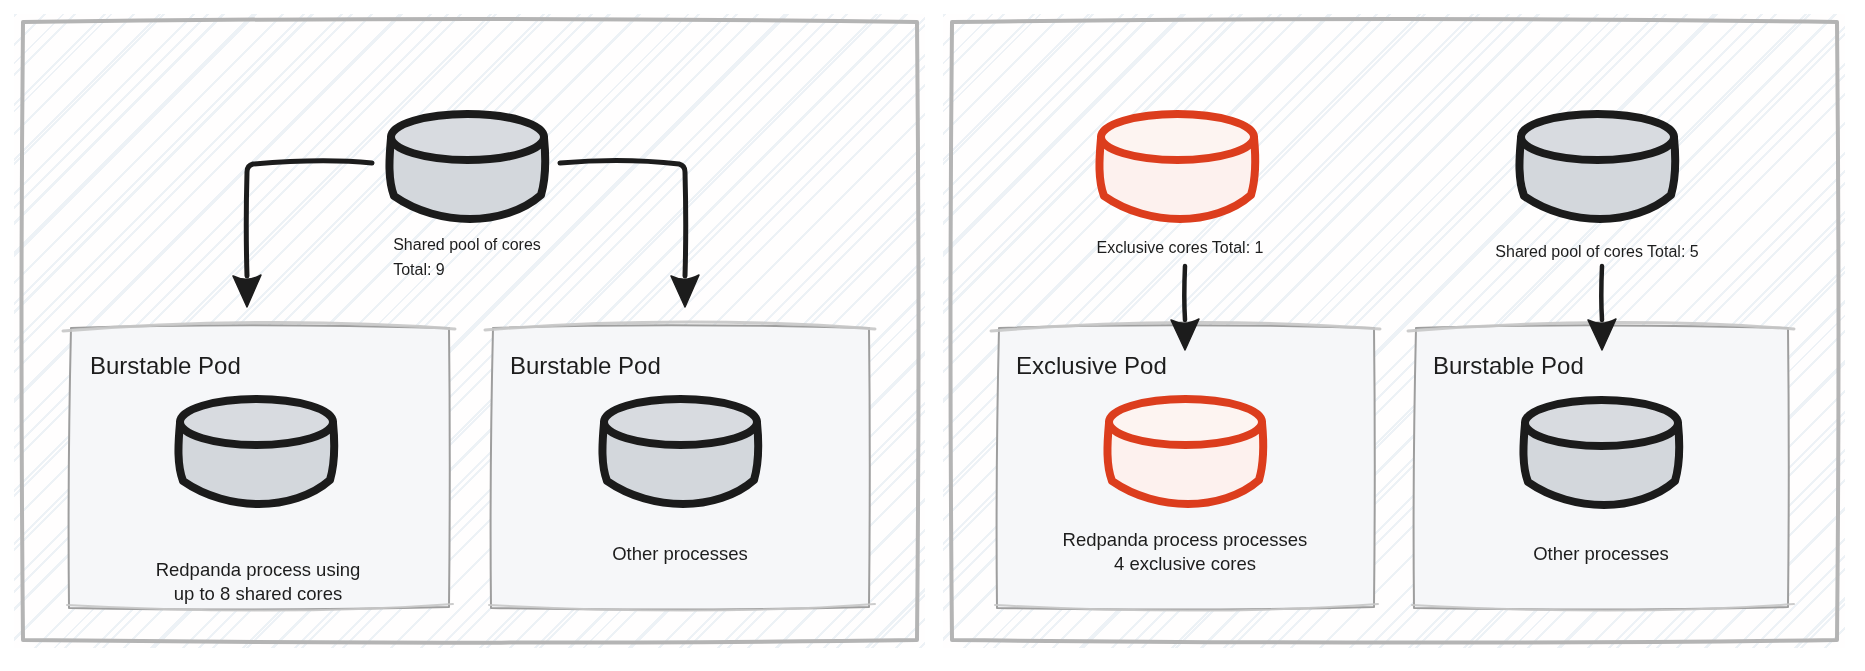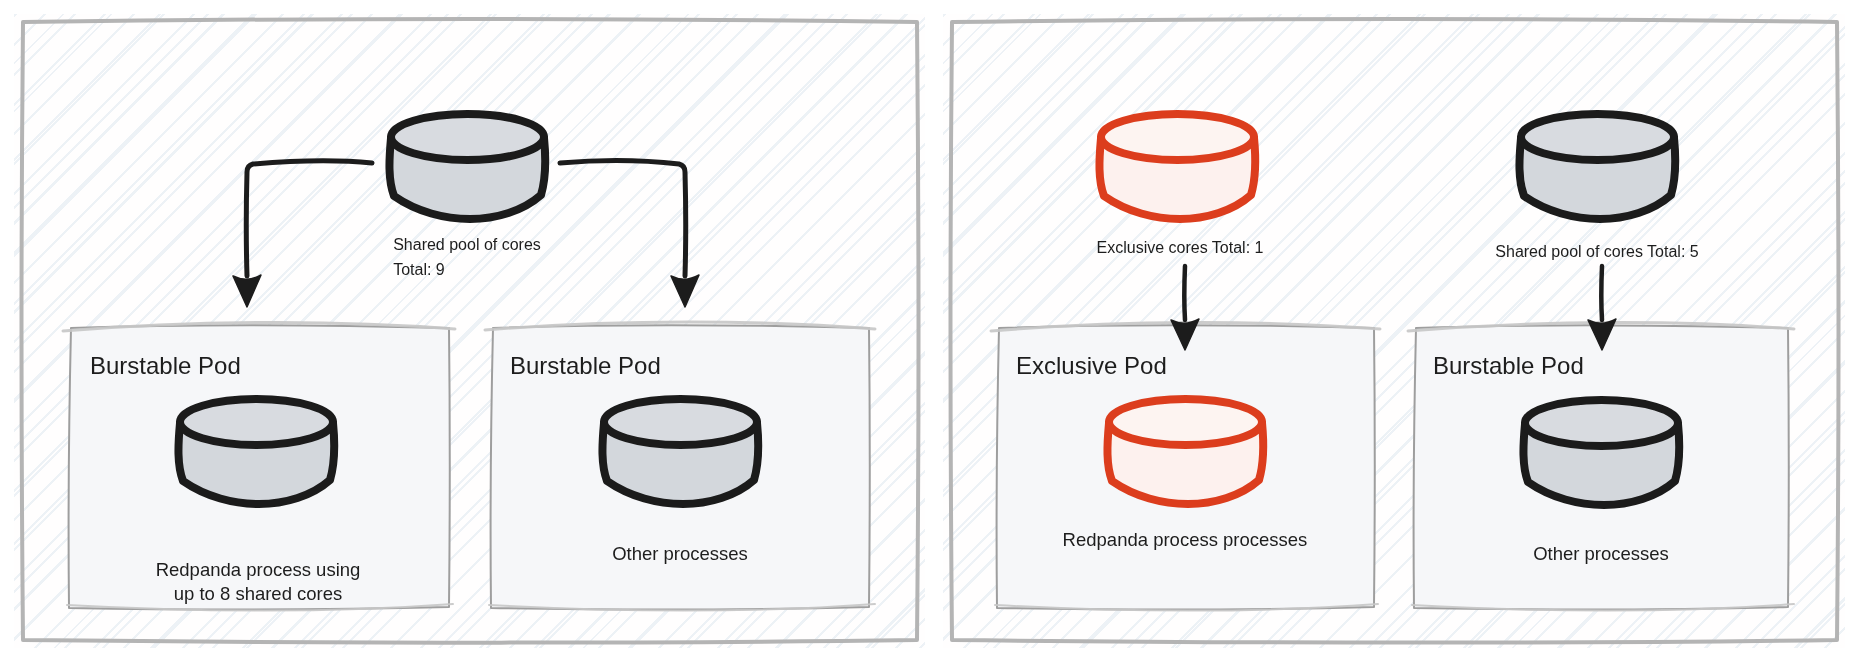--- a/index.html
+++ b/index.html
@@ -130,19 +130,20 @@
 
 
     <div class="pool-label" style="left:237px;top:221px;">Exclusive cores Total: 1</div>
     <div class="pool-label" style="left:654px;top:225px;">Shared pool of cores Total: 5</div>
 
     <div class="pod-title" style="left:73px;top:338px;">Exclusive Pod</div>
     <div class="pod-title" style="left:490px;top:338px;">Burstable Pod</div>
 
     <div class="caption" style="left:242px;top:514px;">
       <div>Redpanda process processes</div>
+      <div>4 exclusive cores</div>
     </div>
     <div class="caption" style="left:658px;top:528px;">
       <div>Other processes</div>
     </div>
   </div>
 
 </div>
 
 </body></html>

